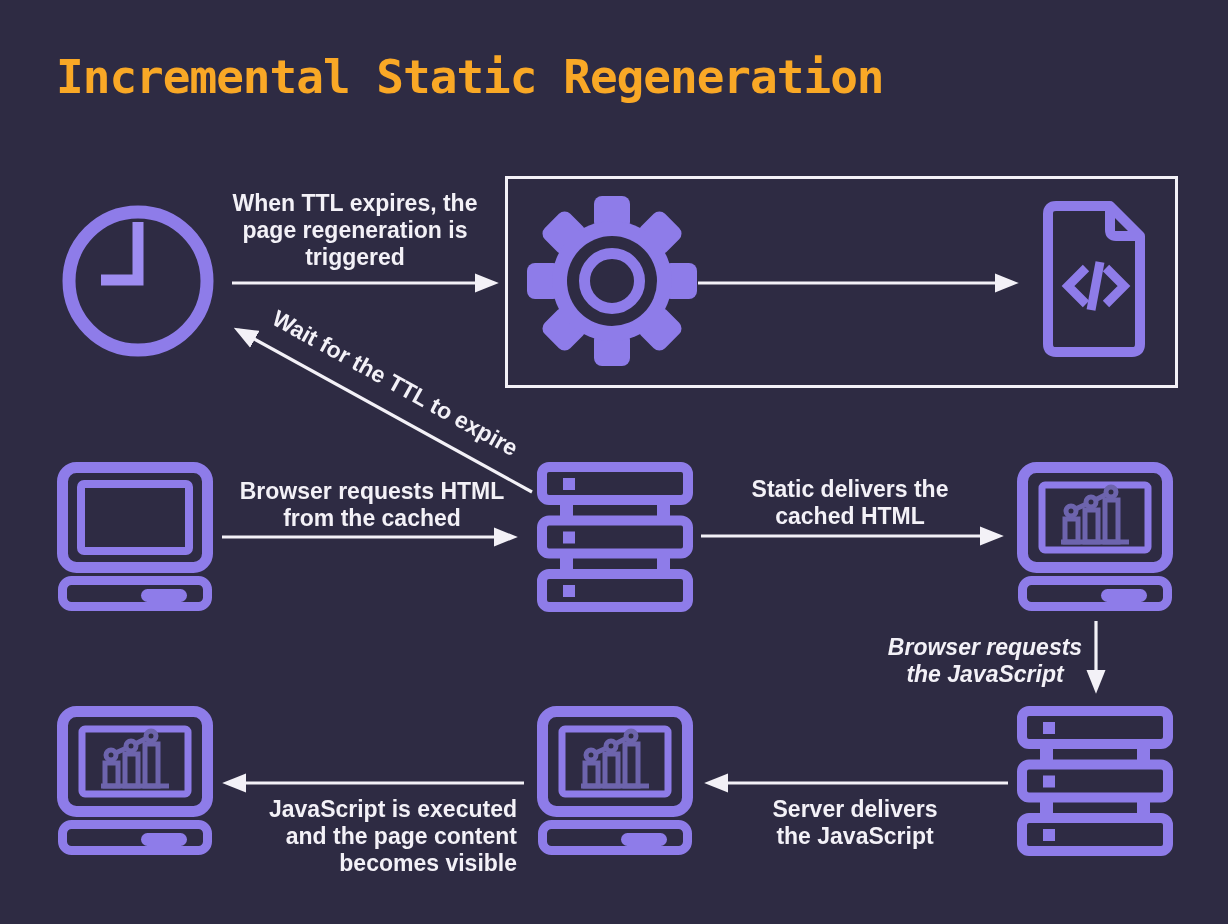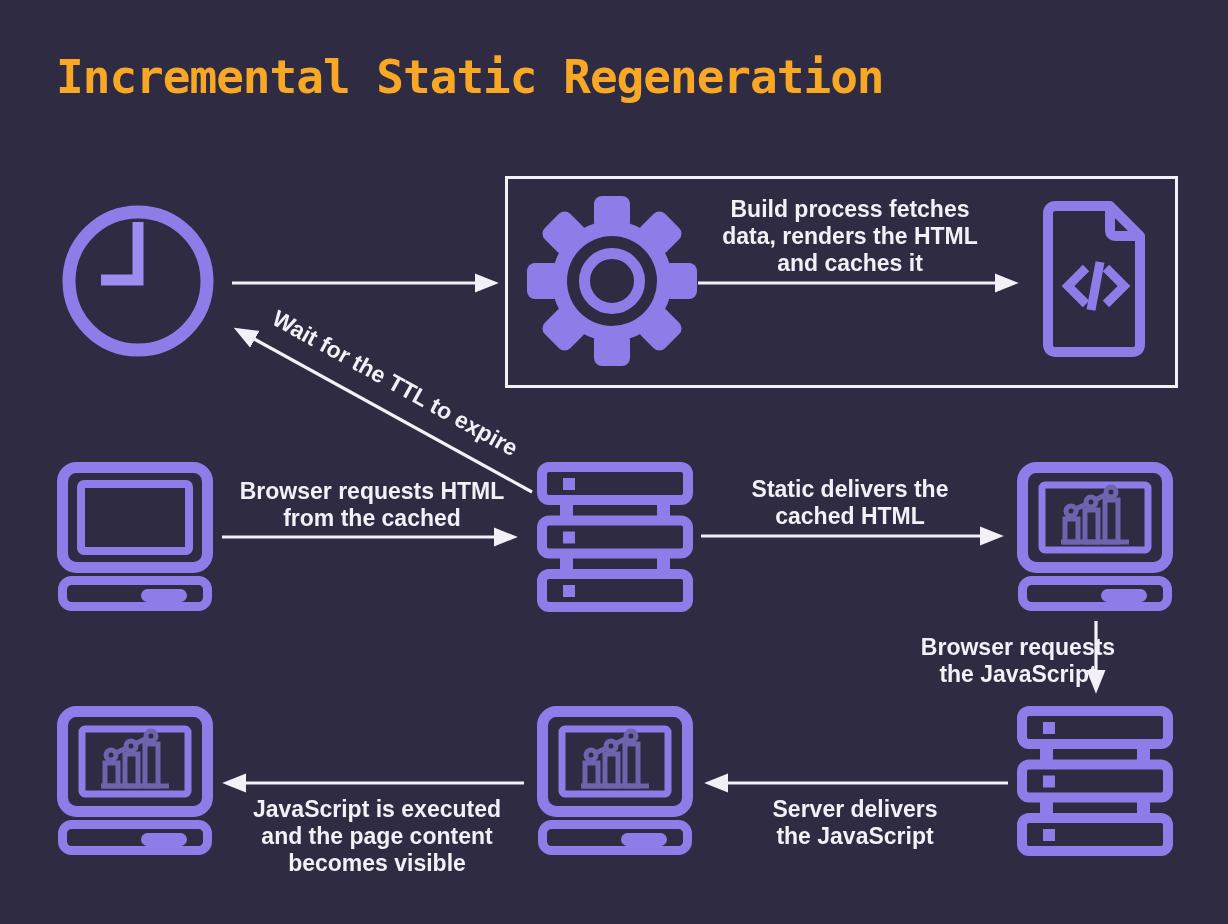--- a/index.html
+++ b/index.html
@@ -48,33 +48,33 @@
 </style>
 </head>
 <body>
 
 <div id="canvas">
 
   <div class="title">Incremental Static Regeneration</div>
 
   <div class="build-box"></div>
 
-  <div class="label" style="left:700px;top:196px;width:300px;">Build process fetches
-data, renders the HTML
-and caches it</div>
+  <div class="label" style="left:215px;top:190px;width:280px;">When TTL expires, the
+page regeneration is
+triggered</div>
   <div class="label rotated" style="left:235px;top:370px;width:320px;">Wait for the TTL to expire</div>
   <div class="label" style="left:232px;top:478px;width:280px;">Browser requests HTML
 from the cached</div>
   <div class="label" style="left:710px;top:476px;width:280px;">Static delivers the
 cached HTML</div>
-  <div class="label" style="left:903px;top:634px;width:230px;">Browser requests
+  <div class="label" style="left:870px;top:634px;width:230px;font-style:italic;">Browser requests
 the JavaScript</div>
   <div class="label" style="left:740px;top:796px;width:230px;">Server delivers
 the JavaScript</div>
-  <div class="label" style="left:237px;top:796px;width:280px;">JavaScript is executed
+  <div class="label" style="left:237px;top:796px;width:280px;text-align:right;">JavaScript is executed
 and the page content
 becomes visible</div>
 
   <svg class="overlay" width="1228" height="924" viewBox="0 0 1228 924">
     <defs>
       <marker id="ah" viewBox="0 0 10 8" refX="8" refY="4" markerWidth="7.5" markerHeight="6.2" orient="auto-start-reverse">
         <path d="M0,0 L10,4 L0,8 Z" fill="#f3f1f7"></path>
       </marker>
 
       <g id="def-monitor-chart" fill="none">

